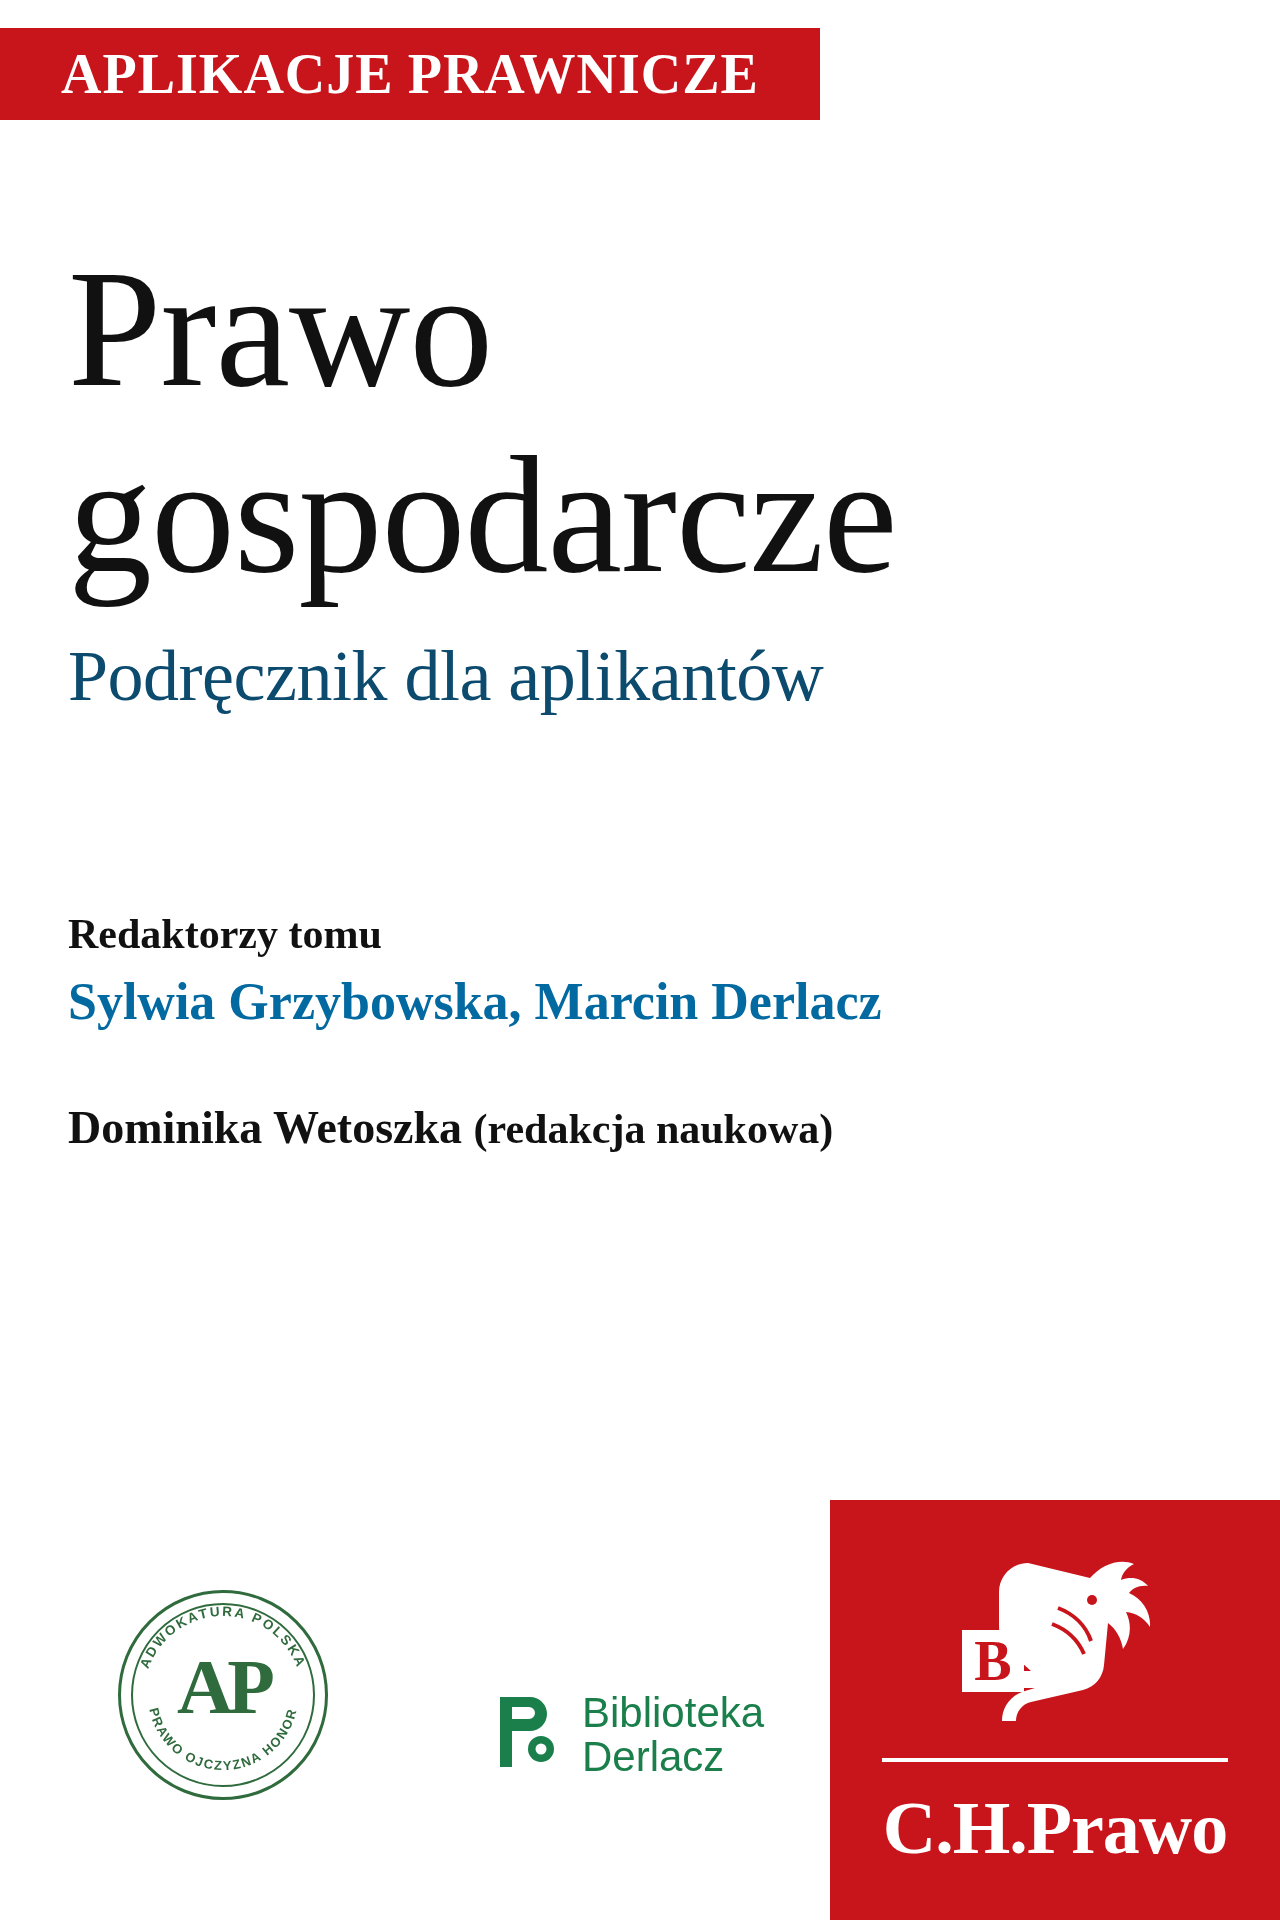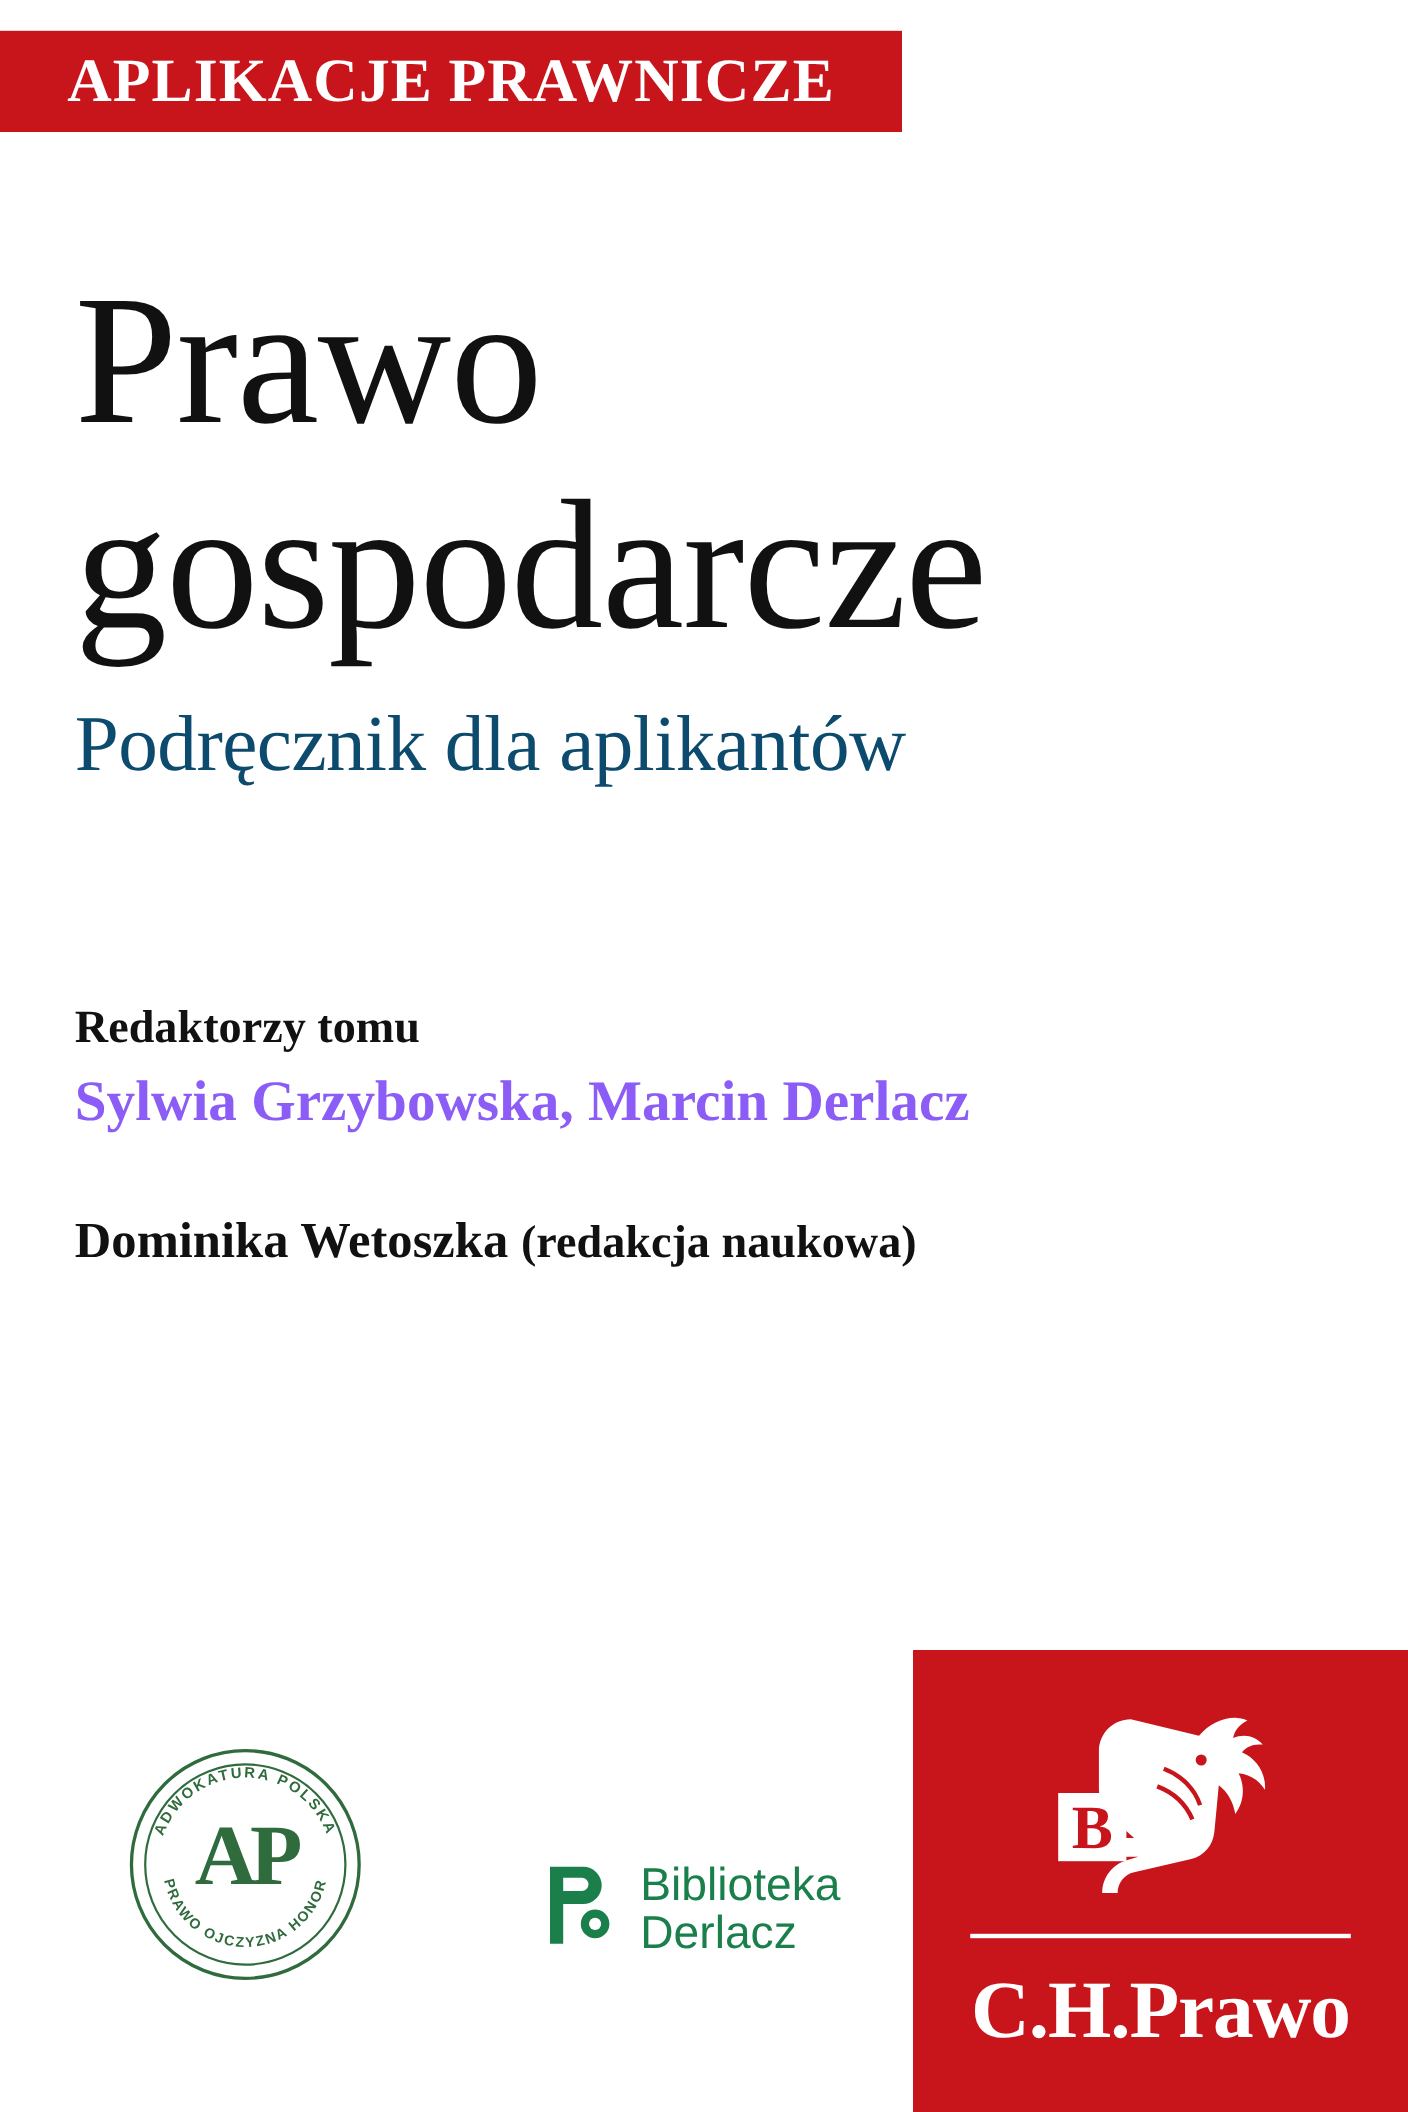--- a/index.html
+++ b/index.html
@@ -86,21 +86,21 @@
     font-family: "Liberation Serif", serif;
     font-weight: 700;
     font-size: 42px;
     color: #111111;
     margin: 0 0 14px 0;
   }
   .editors-names {
     font-family: "Liberation Serif", serif;
     font-weight: 700;
     font-size: 52px;
-    color: #8b5cf6;
+    color: #0369a1;
     margin: 0;
   }
   .science-editor {
     font-family: "Liberation Serif", serif;
     font-weight: 700;
     font-size: 46px;
     color: #111111;
     margin: 70px 0 0 0;
   }
   .science-editor .paren {

